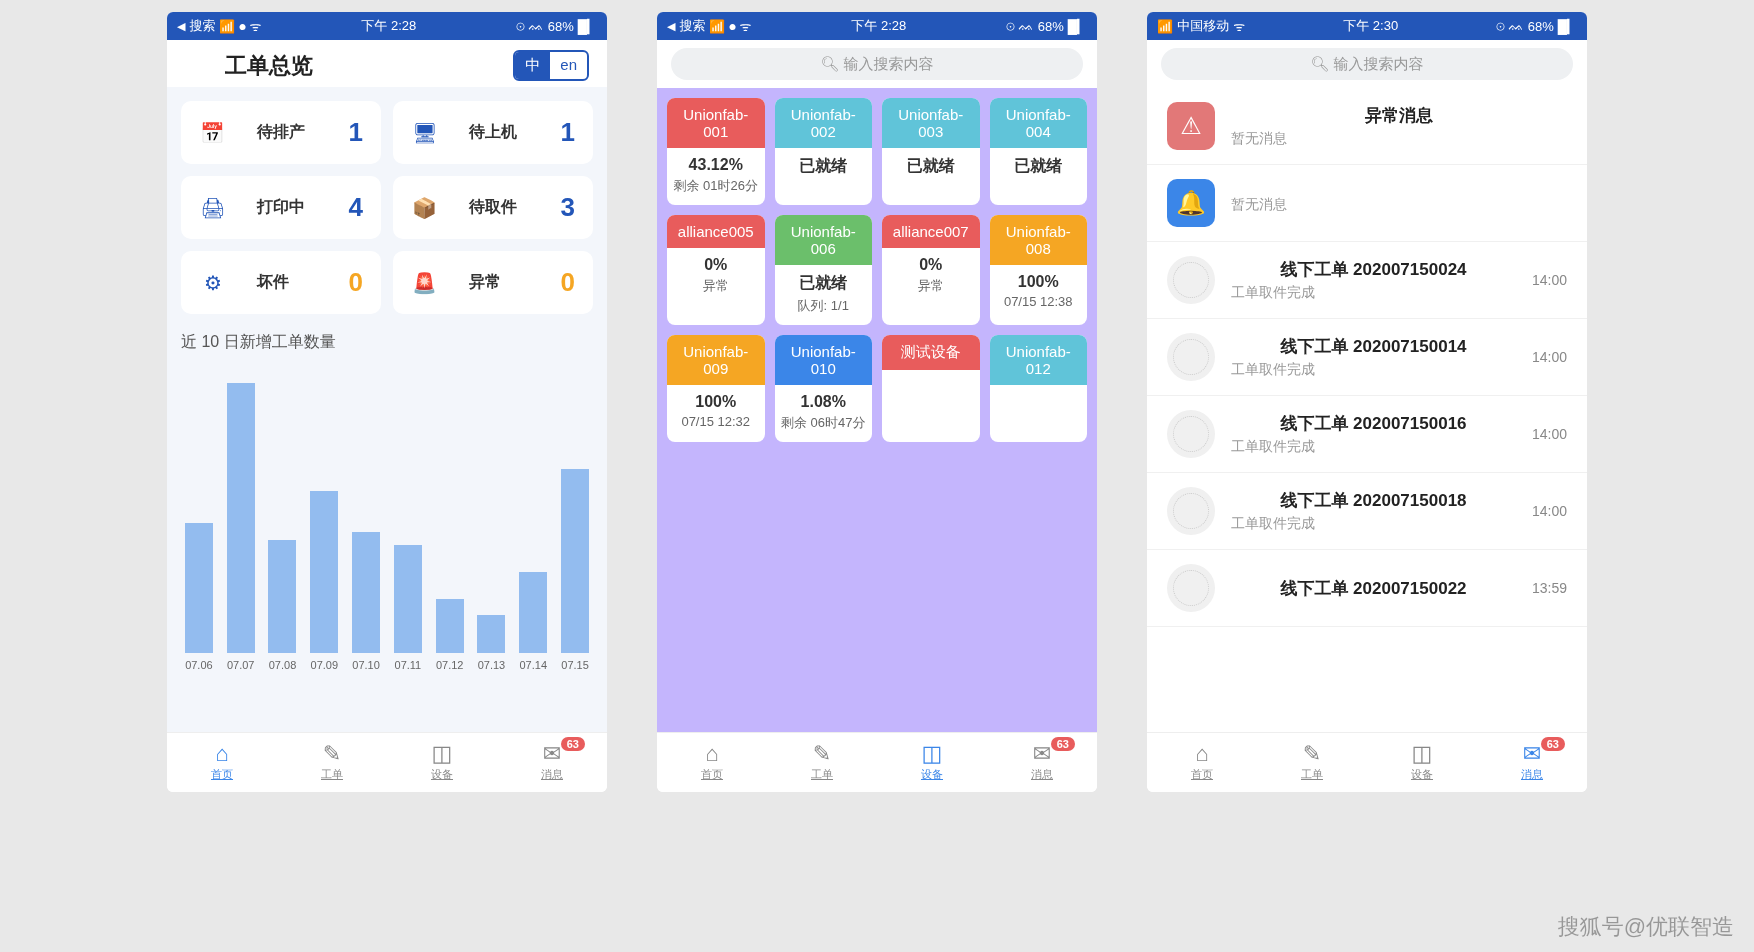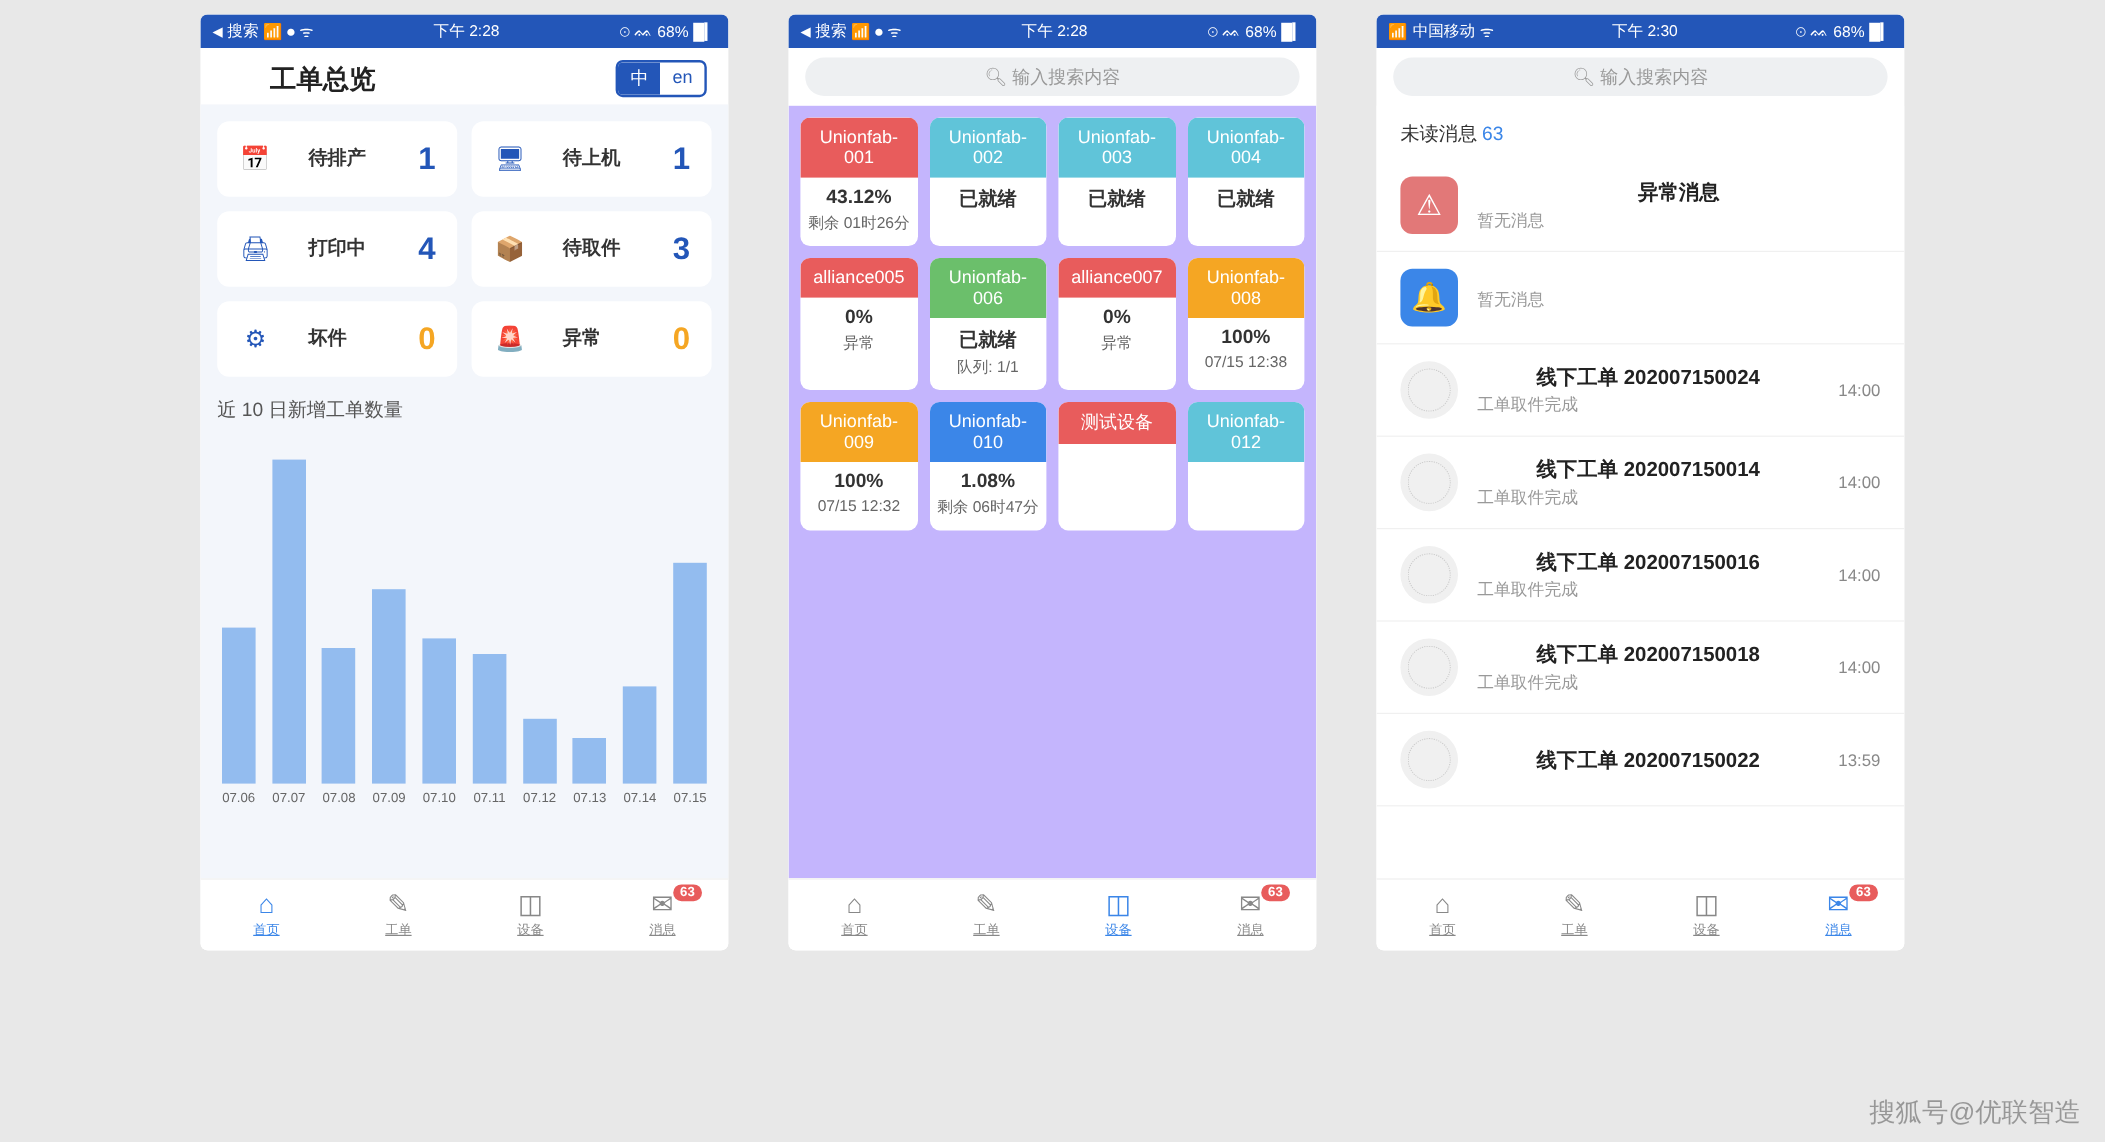--- a/index.html
+++ b/index.html
@@ -334,23 +334,20 @@
     <div class="sb-right">
         <span>⊙ ᨐ</span>
         <span>68%</span>
         <span>█▎</span>
       </div>
   </div>
   <div class="search-wrap">
     <div class="search-box"><span>🔍︎</span>&nbsp;<span>输入搜索内容</span></div>
   </div>
   <div class="content3">
-    <div class="unread">
-      <span>未读消息</span><span class="unread-count">63</span>
-    </div>
     <div class="msg-row">
       <div class="msg-icon red">⚠</div>
       <div class="msg-body">
         <div class="msg-title">异常消息</div>
         <div class="msg-sub">暂无消息</div>
       </div>
     </div>
     <div class="msg-row">
       <div class="msg-icon blue">🔔</div>
       <div class="msg-body">

